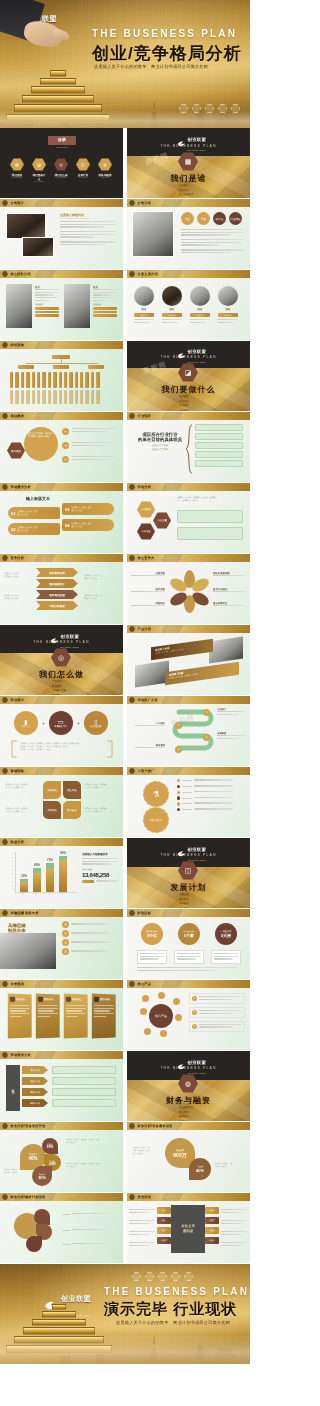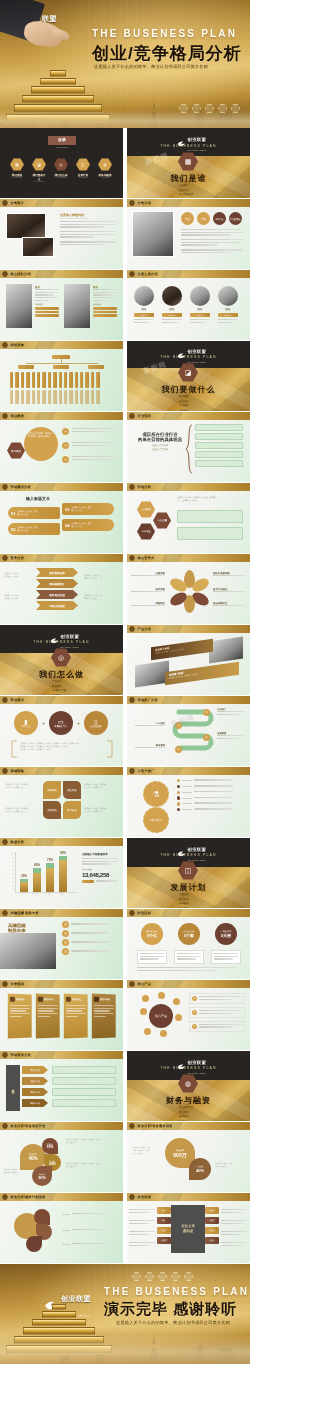--- a/index.html
+++ b/index.html
@@ -1152,21 +1152,21 @@
           <path fill="#fff" d="M1 6 C3 2,7 1,10 2 C8 3,7 4,7 6 C9 5,11 6,13 5 C11 8,7 10,4 9 C3 8,2 7,1 6Z"></path>
         </svg>
     </span>
     <span class="logo-txt">
       <span class="logo-cn">创业联盟</span><br>
       <span class="logo-en">The Venture Alliance</span>
     </span>
   </div>
 
   <div class="ban-en" style="left:104px;top:22px;font-size:10px;">THE BUSENESS PLAN</div>
-  <div class="ban-cn" style="left:104px;top:36px;font-size:15px;">演示完毕 感谢聆听</div>
+  <div class="ban-cn" style="left:104px;top:36px;font-size:15px;">演示完毕 行业现状</div>
   <div class="ban-sub" style="left:116px;top:56px;">这里输入关于什么的的简单、商业计划书项目公司简介名称</div>
 
   <div class="pyramid" style="left:6px;top:40px;width:106px;height:58px;">
     <div class="pbrick" style="left:46px;top:0;width:14px;height:6px;"></div>
     <div class="pbrick" style="left:36px;top:7px;width:34px;height:7px;"></div>
     <div class="pbrick" style="left:26px;top:15px;width:54px;height:7px;"></div>
     <div class="pbrick" style="left:17px;top:23px;width:72px;height:8px;"></div>
     <div class="pbrick" style="left:8px;top:32px;width:90px;height:8px;"></div>
     <div class="pbrick" style="left:0px;top:41px;width:106px;height:9px;"></div>
   </div>

